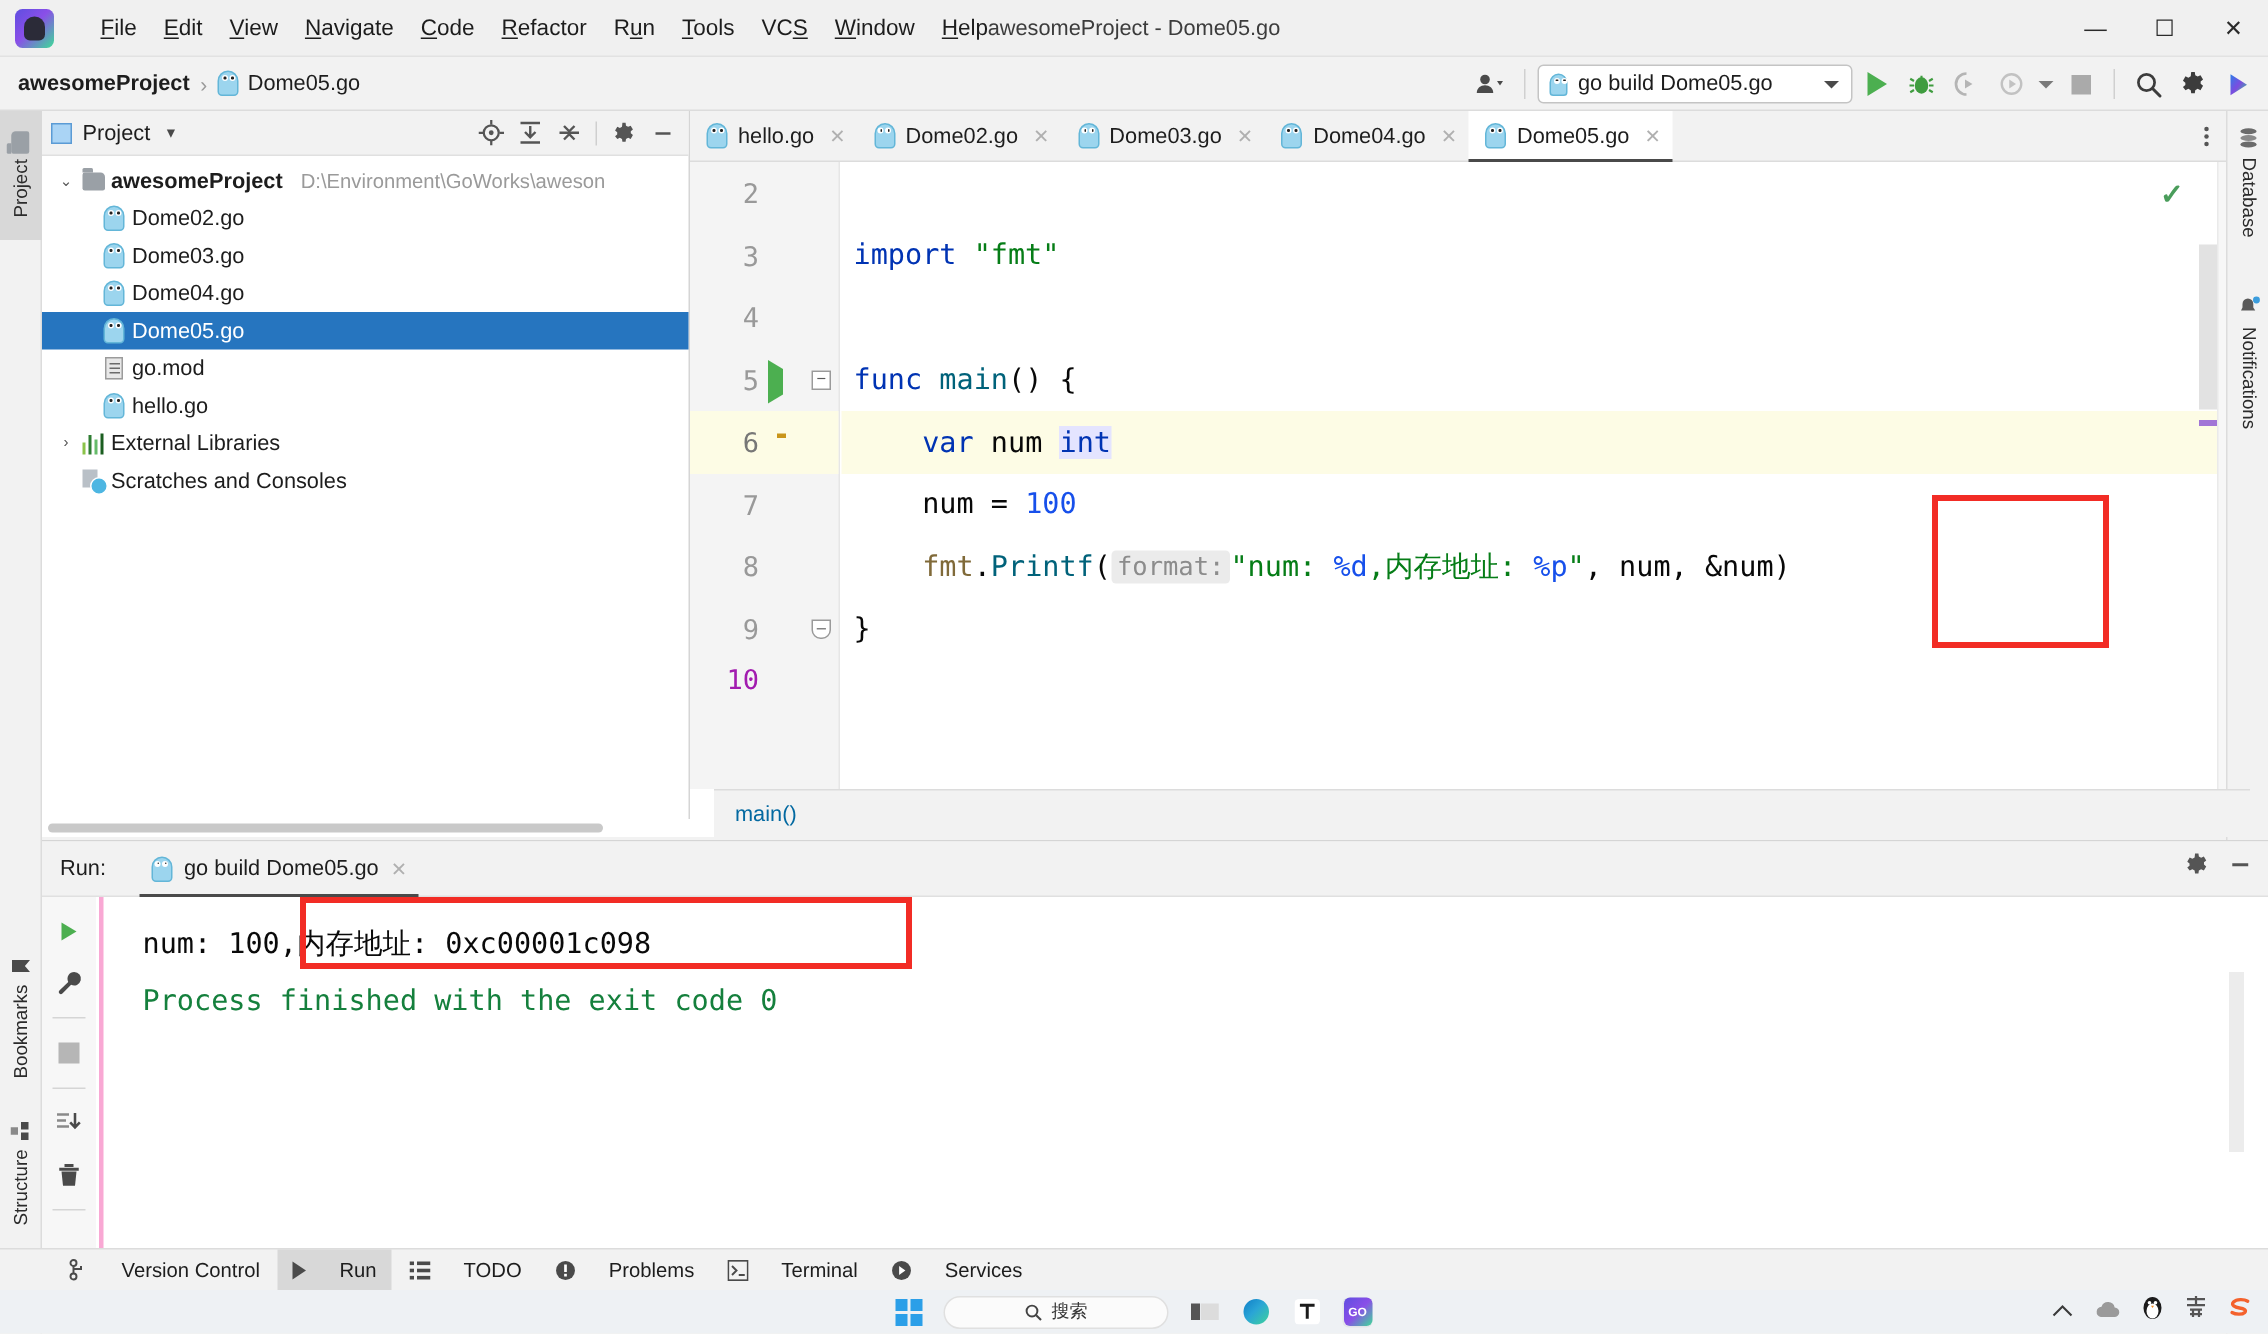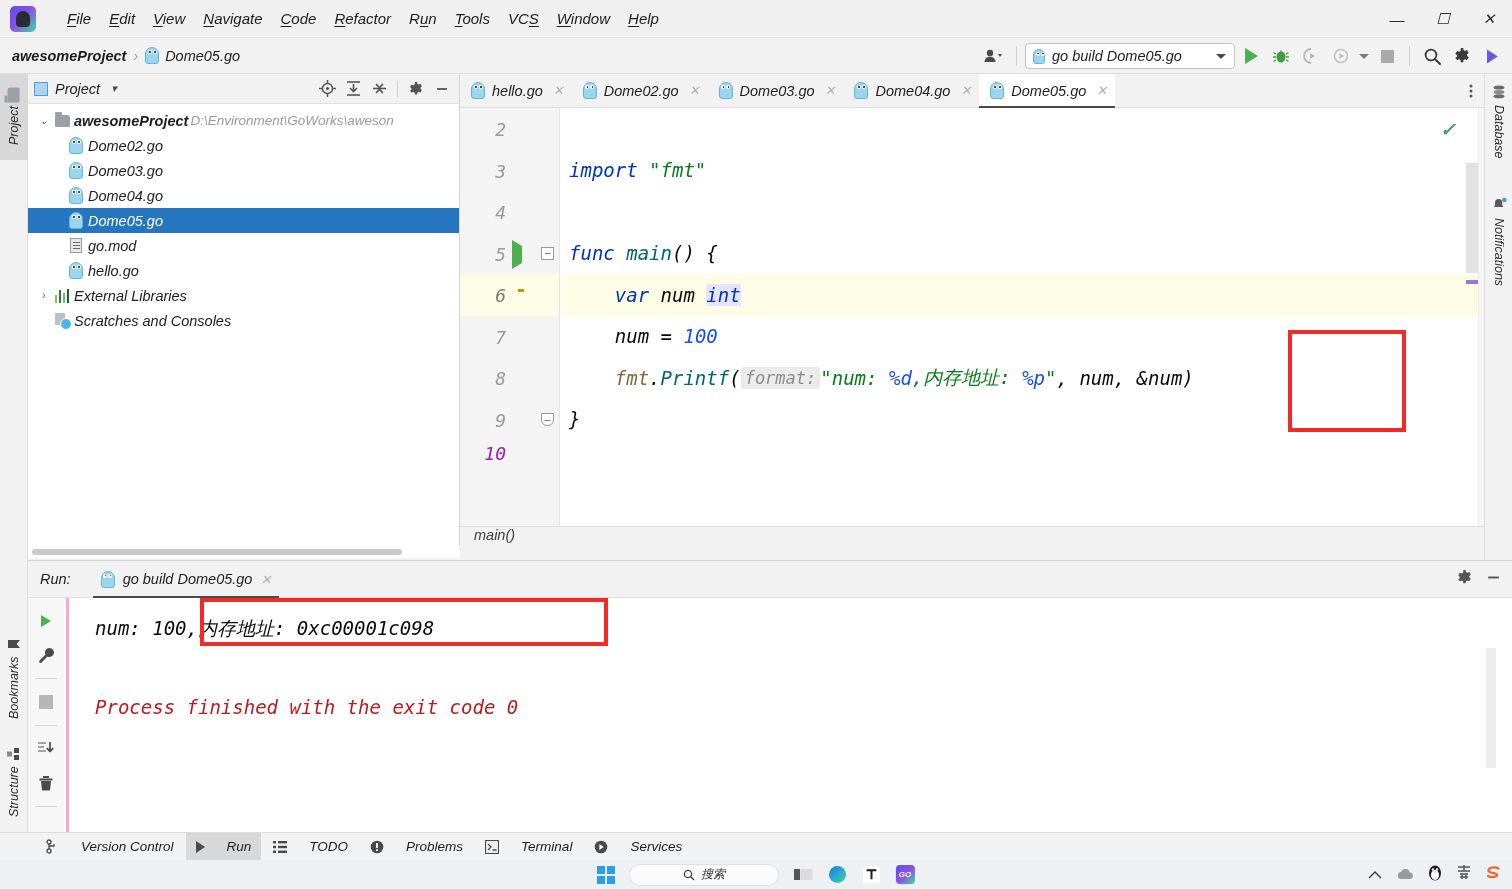--- a/index.html
+++ b/index.html
@@ -8,21 +8,20 @@
     width: 1512px; height: 889px;
     overflow: hidden;
     font-family: "Liberation Sans", sans-serif;
     background: #f2f2f2;
     -webkit-font-smoothing: antialiased;
   }
   .app {
     position: relative;
     width: 1364px; height: 889px;
     background: #f2f2f2;
-    font-style: italic;
   }
 
   
   .titlebar {
     position: absolute; left: 0; top: 0; width: 1512px; height: 38px;
     background: #f0f0f0;
     border-bottom: 1px solid #e2e2e2;
     display: flex; align-items: center;
   }
   .app-logo {
@@ -135,21 +134,21 @@
   .ptool-sep { width:1px;height:16px;background:#cfcfcf;margin:0 3px; }
 
   .tree { padding-top: 4px; font-size: 14.5px; color: #1d1d1d; }
   .trow { height: 25px; display: flex; align-items: center; padding-left: 8px; white-space: nowrap; }
   .trow.sel { background: #2675bf; color: #fff; }
   .tarrow { width: 16px; display:flex;align-items:center;justify-content:center;color:#555;font-size:10px; }
   .tindent { width: 30px; }
   .ticon { width: 20px; display:flex;align-items:center;justify-content:center; }
   .tlabel { margin-left: 2px; }
   .tlabel.bold { font-weight: bold; }
-  .tpath { color: #9a9a9a; margin-left: 2px; font-size: 13.5px; }
+  .tpath { color: #9a9a9a; margin-left: 12px; font-size: 13.5px; }
   .folder-icon { width:15px;height:12px;background:#9aa0a6;border-radius:1.5px 3px 1.5px 1.5px; position:relative;}
   .folder-icon::before{content:"";position:absolute;left:0;top:-3px;width:7px;height:3px;background:#9aa0a6;border-radius:1px 1px 0 0;}
   .mod-icon{width:12px;height:15px;background:#e8e8e8;border:1px solid #9b9b9b;position:relative;}
   .mod-icon::after{content:"";position:absolute;left:2px;top:3px;width:7px;height:1px;background:#6b6b6b;box-shadow:0 3px 0 #6b6b6b,0 6px 0 #6b6b6b;}
   .lib-icon{display:flex;align-items:flex-end;gap:1.5px;height:14px;}
   .lib-icon i{display:block;width:2.6px;background:#43a047;}
   .scratch-icon{width:15px;height:15px;position:relative;}
   .scratch-icon::before{content:"";position:absolute;left:0;top:0;width:10px;height:12px;background:#b9c0c7;}
   .scratch-icon::after{content:"";position:absolute;left:5px;top:5px;width:10px;height:10px;border-radius:50%;background:#4db6e2;border:1.5px solid #fff;}
 
@@ -213,23 +212,23 @@
   .bulb {
     width:13px;height:13px;border-radius:50% 50% 40% 40%;background:#ffb300;position:relative;
   }
   .bulb::after{content:"";position:absolute;left:3.5px;bottom:-4px;width:6px;height:3px;background:#c9951a;}
   .checkmark { position:absolute; right: 28px; top: 10px; color:#4a9d5b; font-size: 19px; font-weight:bold; }
   .vscroll-track { position:absolute; right: 6px; top: 55px; width: 12px; height: 110px; background:#e2e2e2; border-radius:0;}
   .purple-mark { position:absolute; right: 6px; top: 172px; width: 12px; height: 4px; background:#a175d6; }
   .editor-right-edge { position:absolute; right:0; top:0; width: 6px; height: 418px; background:#f7f7f7; border-left:1px solid #eaeaea;}
 
   .breadcrumbbar {
-    position:absolute; left:0; bottom:0; width:1024px; height: 32px; background:#f2f2f2;
-    border-top:1px solid #dcdcdc; display:flex; padding-left:14px;
-    font-size:14.5px; color:#404040;
+    position:absolute; left:16px; bottom:0; width:1024px; height: 32px; background:#f2f2f2;
+    border-top:1px solid #dcdcdc; display:flex; align-items:center; padding-left:14px;
+    font-size:14.5px; color:#0369a1;
   }
 
   
   .redbox { position: absolute; border: 4px solid #f22c25; pointer-events:none; }
 
   
   .runpanel {
     position:absolute; left:28px; top:560px; width:1484px; height:272px;
     background:#fff; border-top:1px solid #d5d5d5;
   }
@@ -251,21 +250,21 @@
   }
   .rs-icon{width:30px;height:30px;display:flex;align-items:center;justify-content:center;color:#555;}
   .rs-sep{width:22px;height:1px;background:#d5d5d5;margin:4px 0;}
   .console {
     position:absolute; left:38px; top:37px; right:14px; bottom:0; background:#fff;
     font-family:"DejaVu Sans Mono", monospace; font-size:19px; padding:12px 0 0 26px;
     border-left:3px solid #f9a8d4;
   }
   .cline{height:38px;display:flex;align-items:center;white-space:pre;}
   .c-black{color:#0a0a0a;}
-  .c-blue{color:#b91c1c;margin-top:40px;}
+  .c-blue{color:#15803d;}
   .console-scroll{position:absolute;right:2px;top:50px;width:10px;height:120px;background:#ececec;}
 
   
   .statusbar {
     position:absolute; left:0; bottom:29px; width:1512px; height:28px;
     background:#f2f2f2; border-top:1px solid #dcdcdc;
     display:flex; align-items:center; padding-left:36px; gap:2px;
   }
   .sb-item {
     display:flex; align-items:center; gap:22px; font-size:13.5px; color:#1d1d1d;
@@ -307,20 +306,21 @@
       <div class="menu-item"><u>V</u>iew</div>
       <div class="menu-item"><u>N</u>avigate</div>
       <div class="menu-item"><u>C</u>ode</div>
       <div class="menu-item"><u>R</u>efactor</div>
       <div class="menu-item">R<u>u</u>n</div>
       <div class="menu-item"><u>T</u>ools</div>
       <div class="menu-item">VC<u>S</u></div>
       <div class="menu-item"><u>W</u>indow</div>
       <div class="menu-item"><u>H</u>elp</div>
     </div>
+    <div class="win-title">awesomeProject - Dome05.go</div>
     <div class="win-ctrls">
       <div class="win-btn">—</div>
       <div class="win-btn">☐</div>
       <div class="win-btn close">✕</div>
     </div>
   </div>
 
   <div class="navbar">
     <div class="crumbs">
       <span class="crumb-proj">awesomeProject</span>

